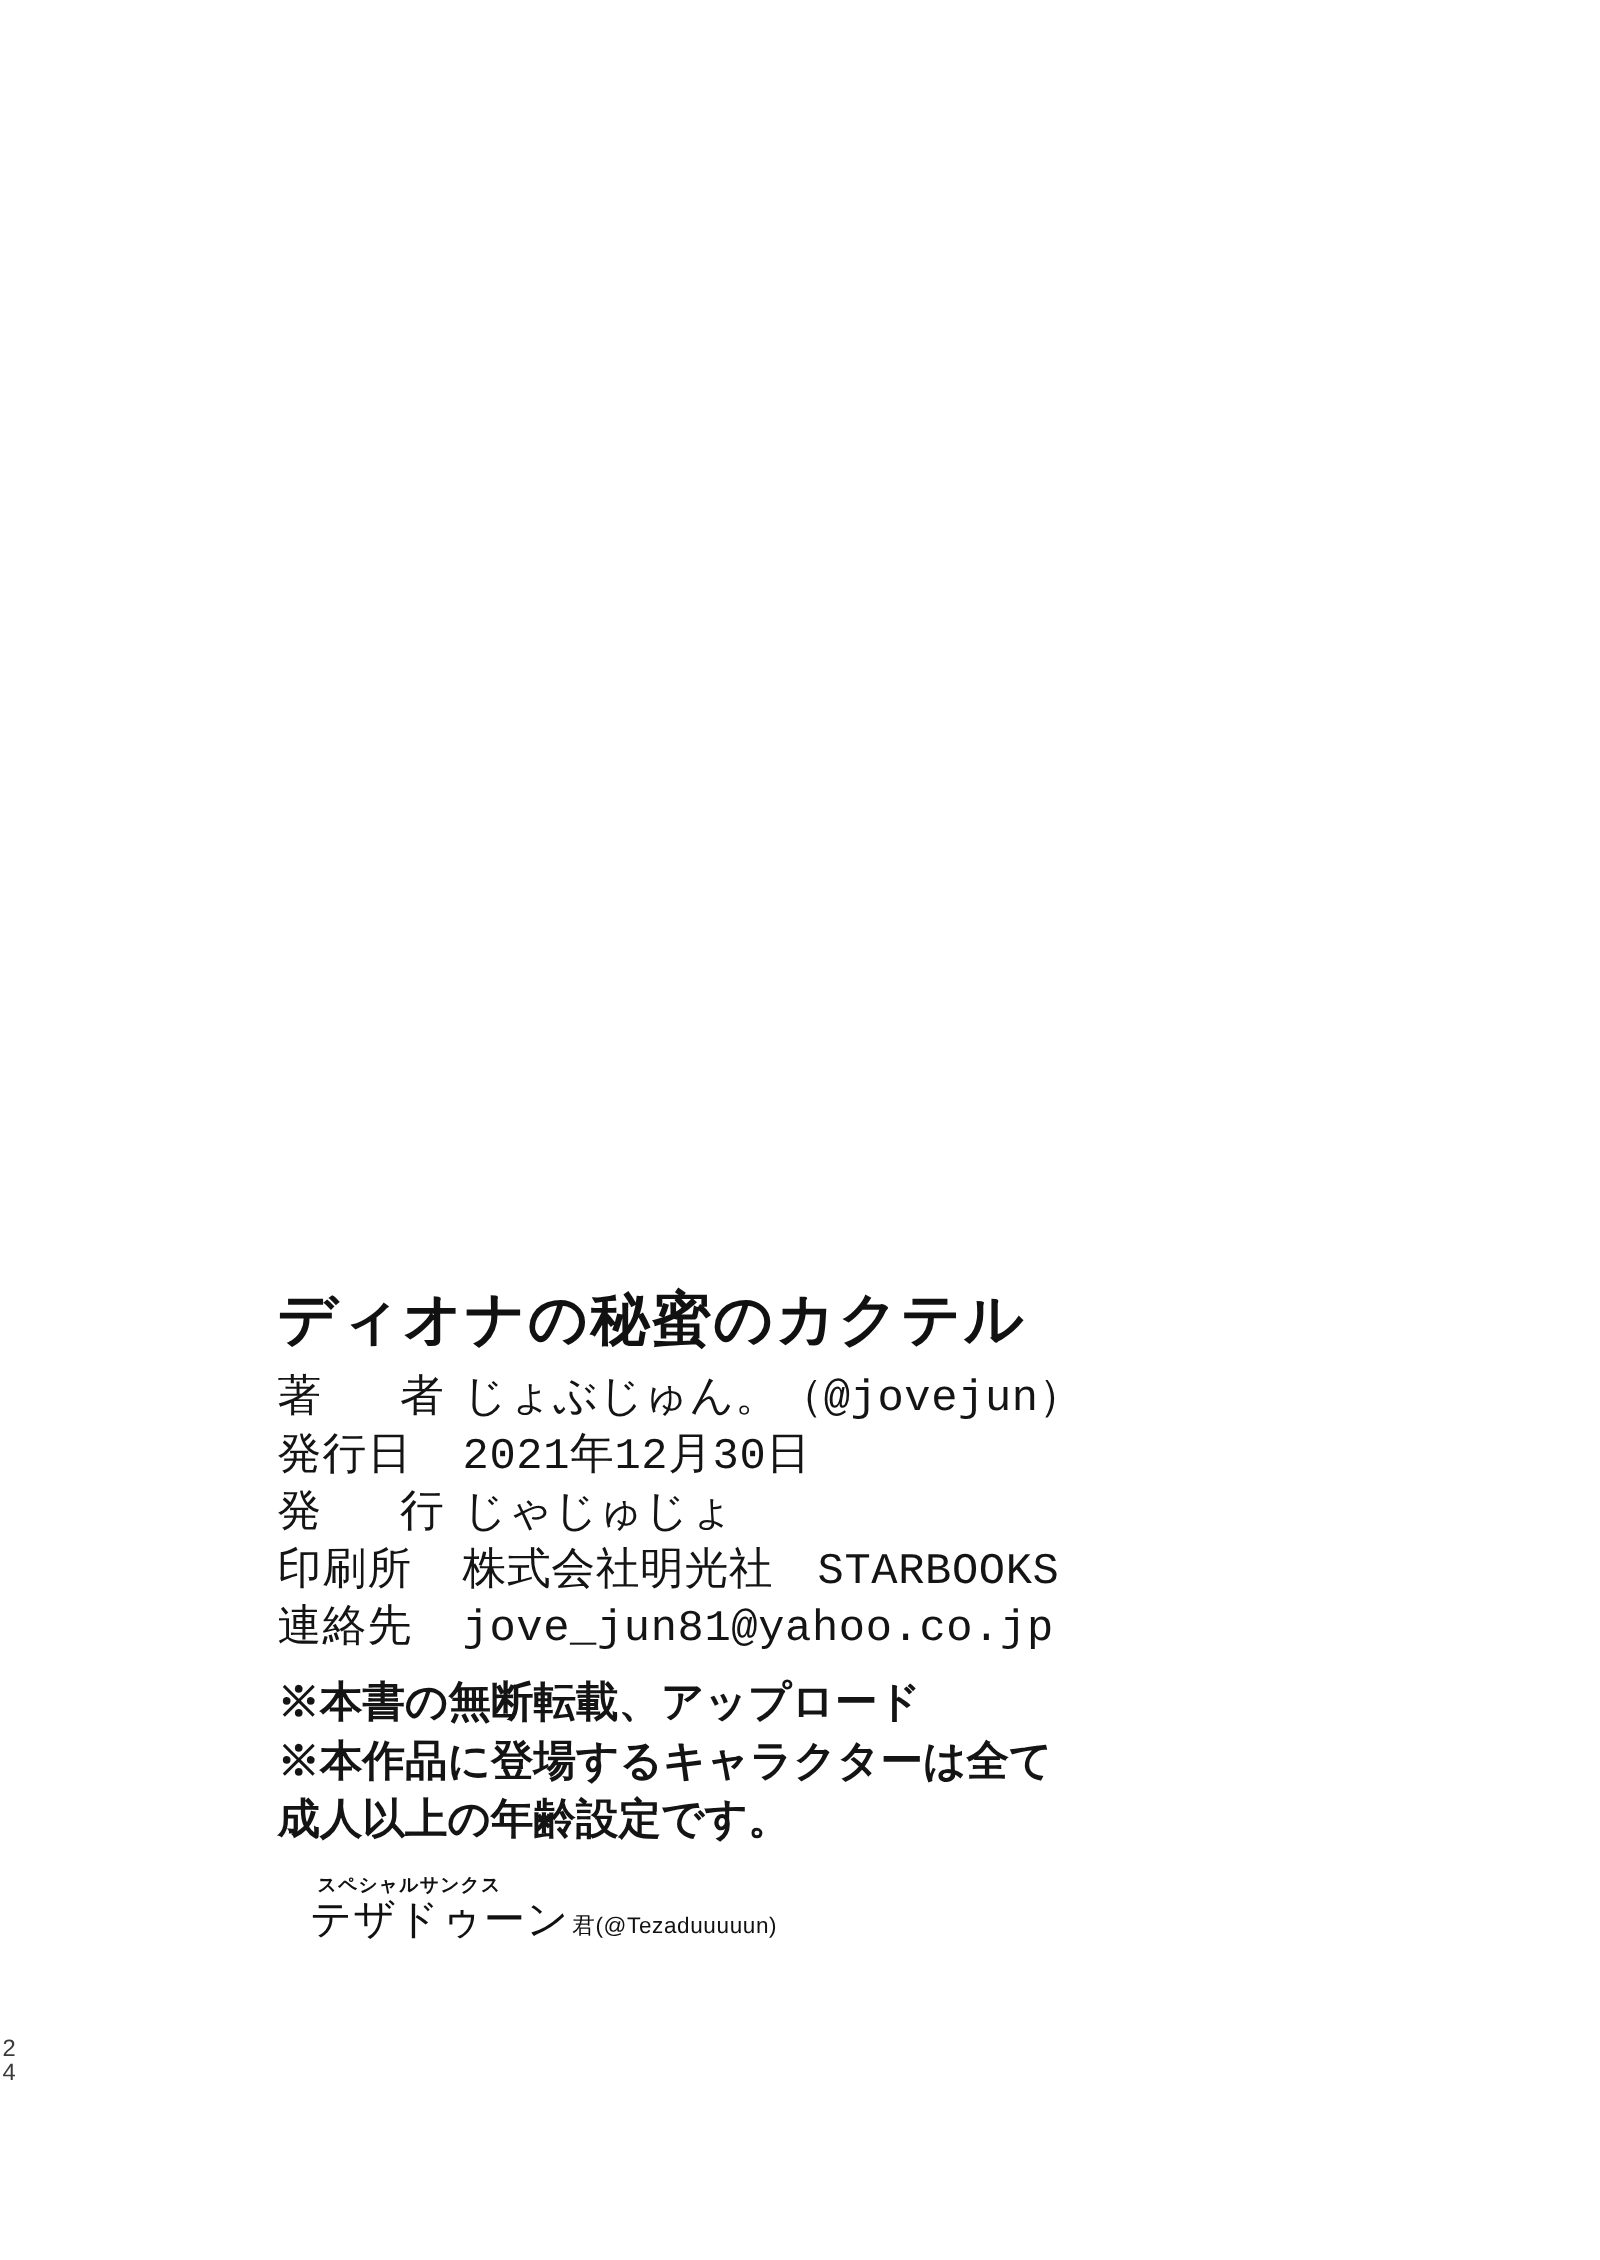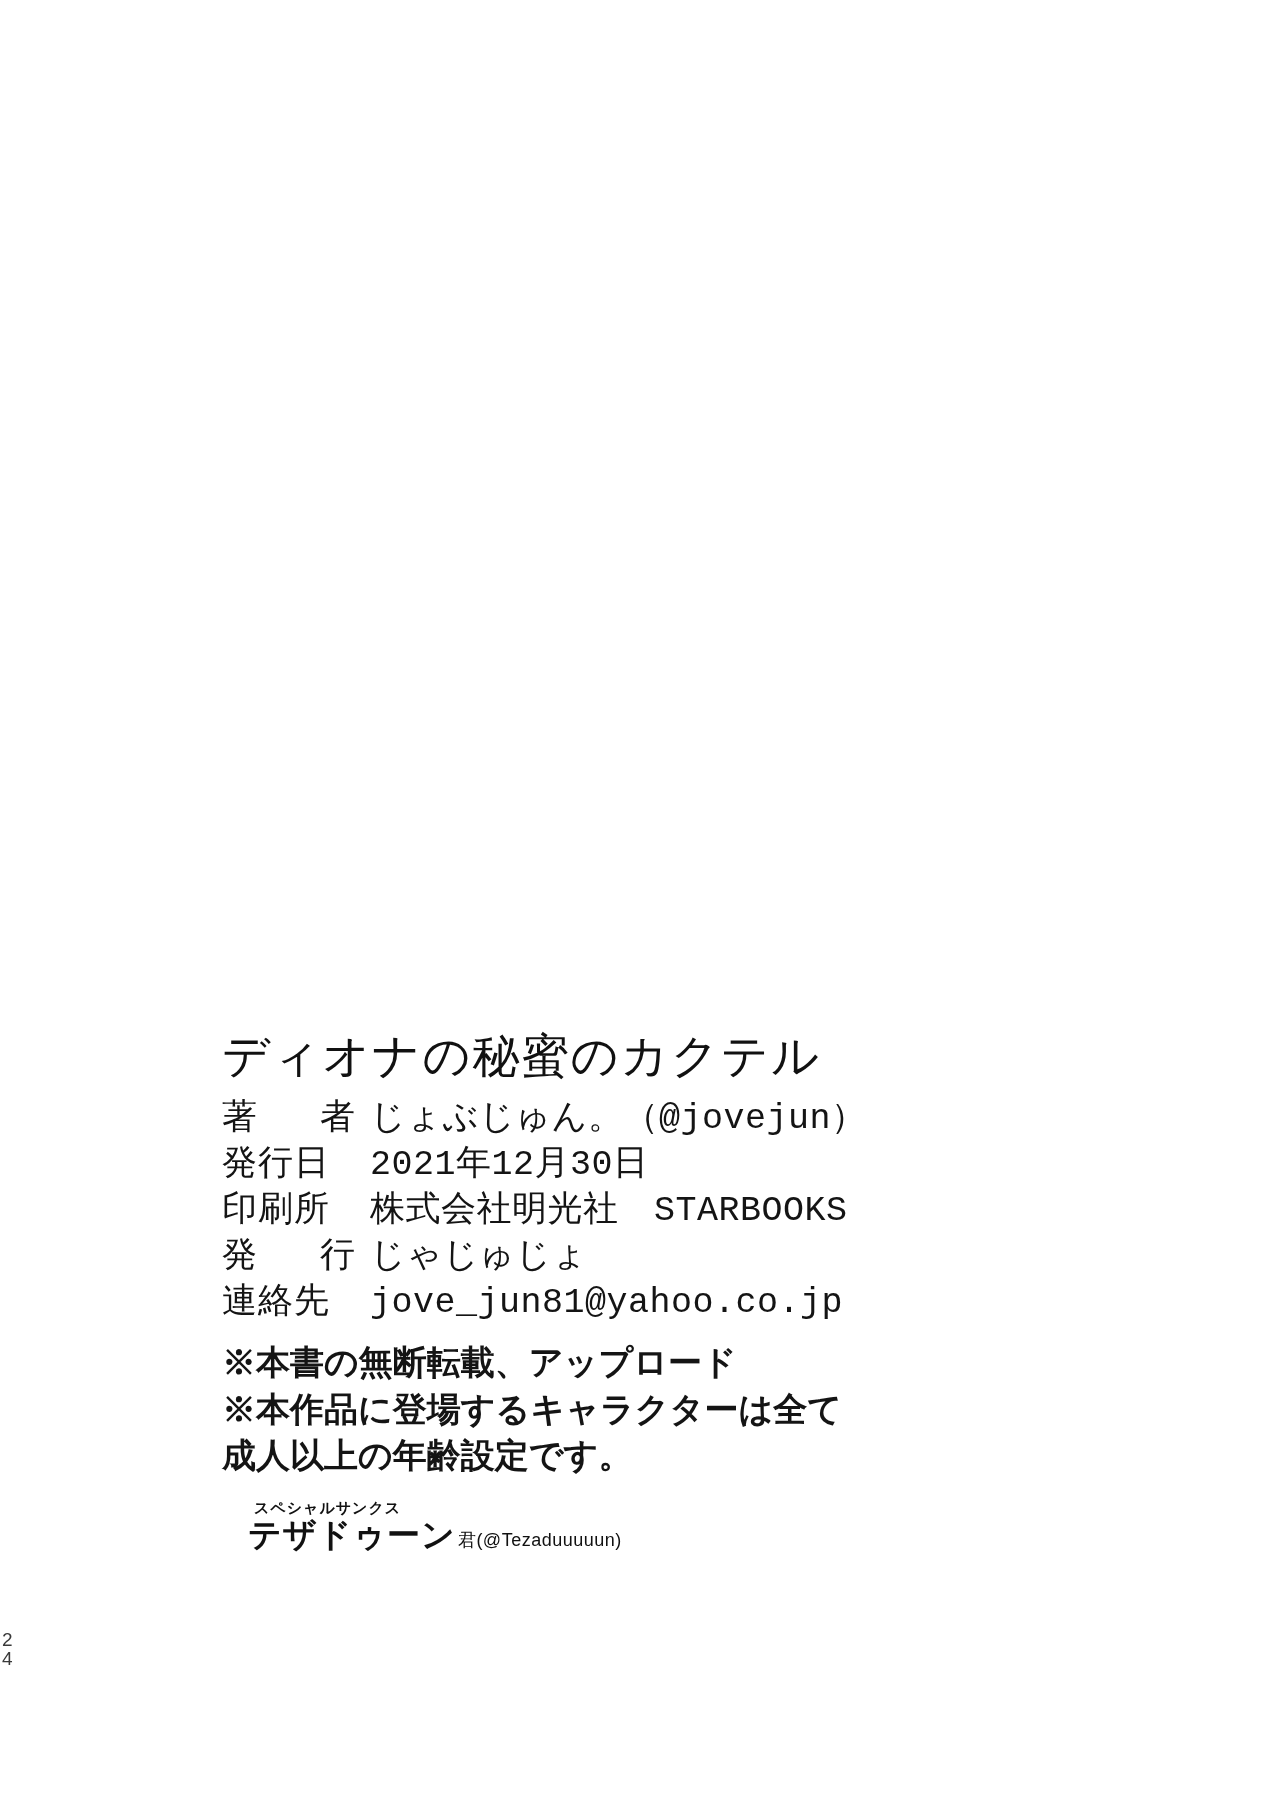--- a/index.html
+++ b/index.html
@@ -26,21 +26,21 @@
   
   .colophon {
     position: absolute;
     left: 222px;
     top: 1030px;
     width: 860px;
   }
 
   .work-title {
     font-family: "DejaVu Sans", sans-serif;
-    font-weight: normal;
+    font-weight: bold;
     font-size: 47px;
     letter-spacing: 2px;
     line-height: 1.1;
     color: #111111;
     margin: 0 0 14px 0;
     white-space: nowrap;
   }
 
   .credit-list {
     margin: 0;
@@ -95,21 +95,21 @@
     display: block;
     line-height: 1;
     margin-bottom: 2px;
   }
   .thanks-main {
     display: flex;
     align-items: baseline;
   }
   .thanks-name {
     font-family: "DejaVu Sans", sans-serif;
-    font-weight: bold;
+    font-weight: normal;
     font-size: 33px;
     letter-spacing: 1px;
     color: #111111;
     line-height: 1;
   }
   .thanks-suffix {
     font-size: 18px;
     color: #111111;
     margin-left: 2px;
     letter-spacing: 0.5px;
@@ -142,26 +142,26 @@
     <ul class="credit-list">
       <li class="credit-row">
         <span class="credit-label sp">著　者</span>
         <span class="credit-value">じょぶじゅん。（@jovejun）</span>
       </li>
       <li class="credit-row">
         <span class="credit-label">発行日</span>
         <span class="credit-value">2021年12月30日</span>
       </li>
       <li class="credit-row">
+        <span class="credit-label sp">発　行</span>
+        <span class="credit-value">じゃじゅじょ</span>
+      </li>
+      <li class="credit-row">
         <span class="credit-label">印刷所</span>
         <span class="credit-value">株式会社明光社　STARBOOKS</span>
-      </li>
-      <li class="credit-row">
-        <span class="credit-label sp">発　行</span>
-        <span class="credit-value">じゃじゅじょ</span>
       </li>
       <li class="credit-row">
         <span class="credit-label">連絡先</span>
         <span class="credit-value">jove_jun81@yahoo.co.jp</span>
       </li>
     </ul>
 
     <div class="notes">
       <div class="note-line">※本書の無断転載、アップロード</div>
       <div class="note-line">※本作品に登場するキャラクターは全て</div>

